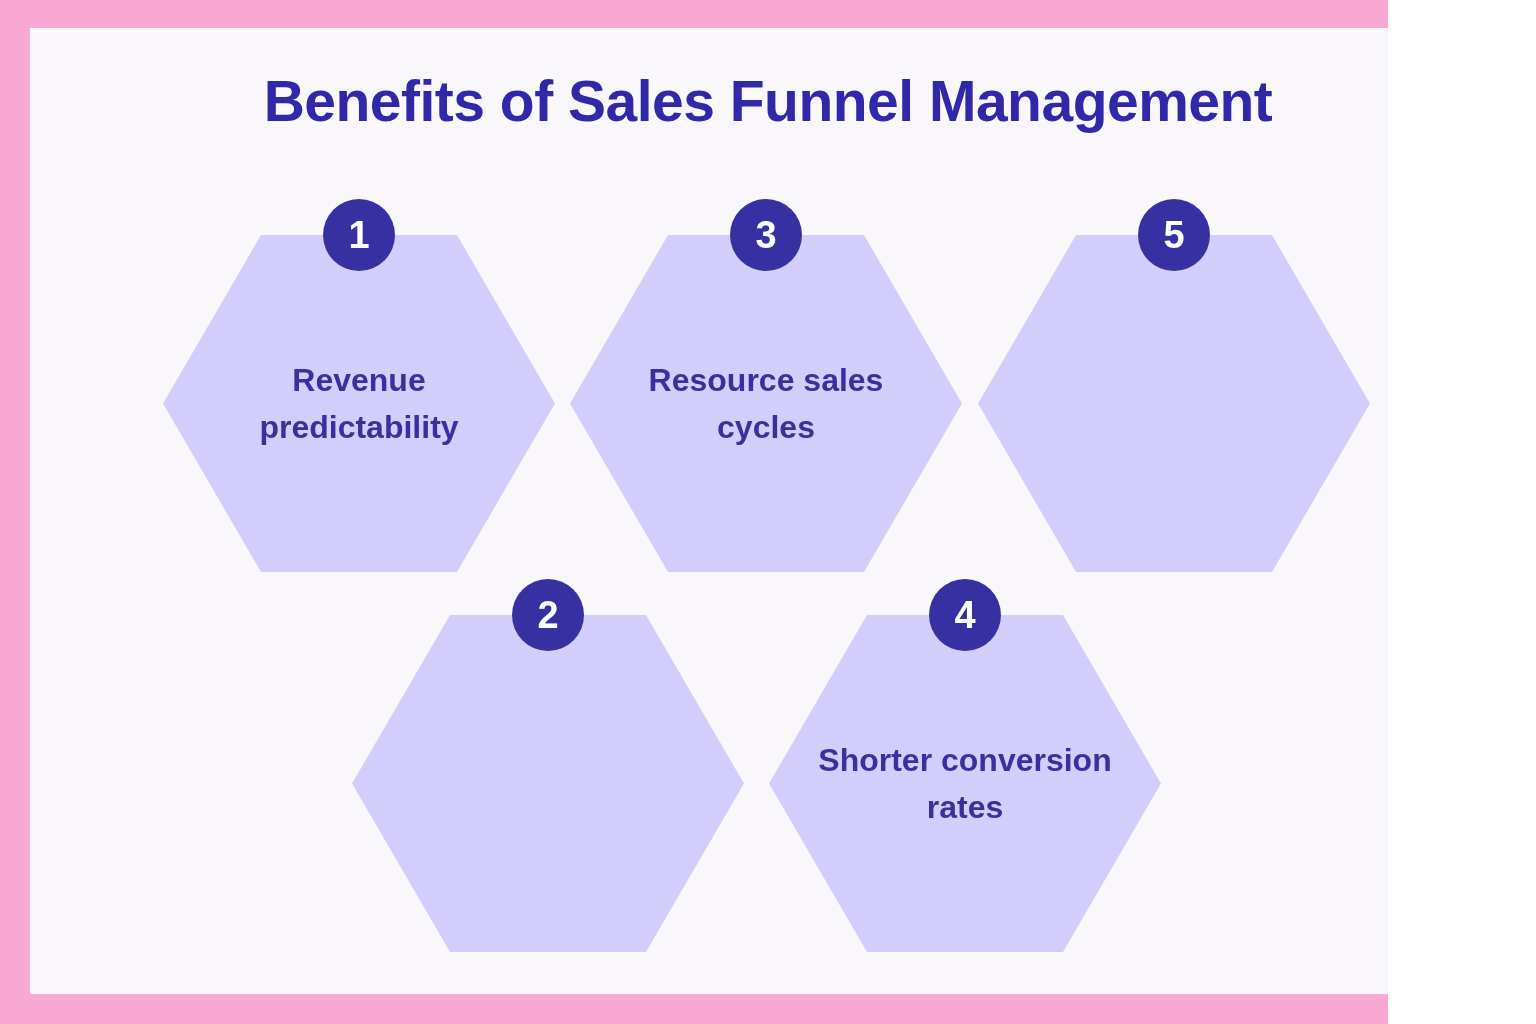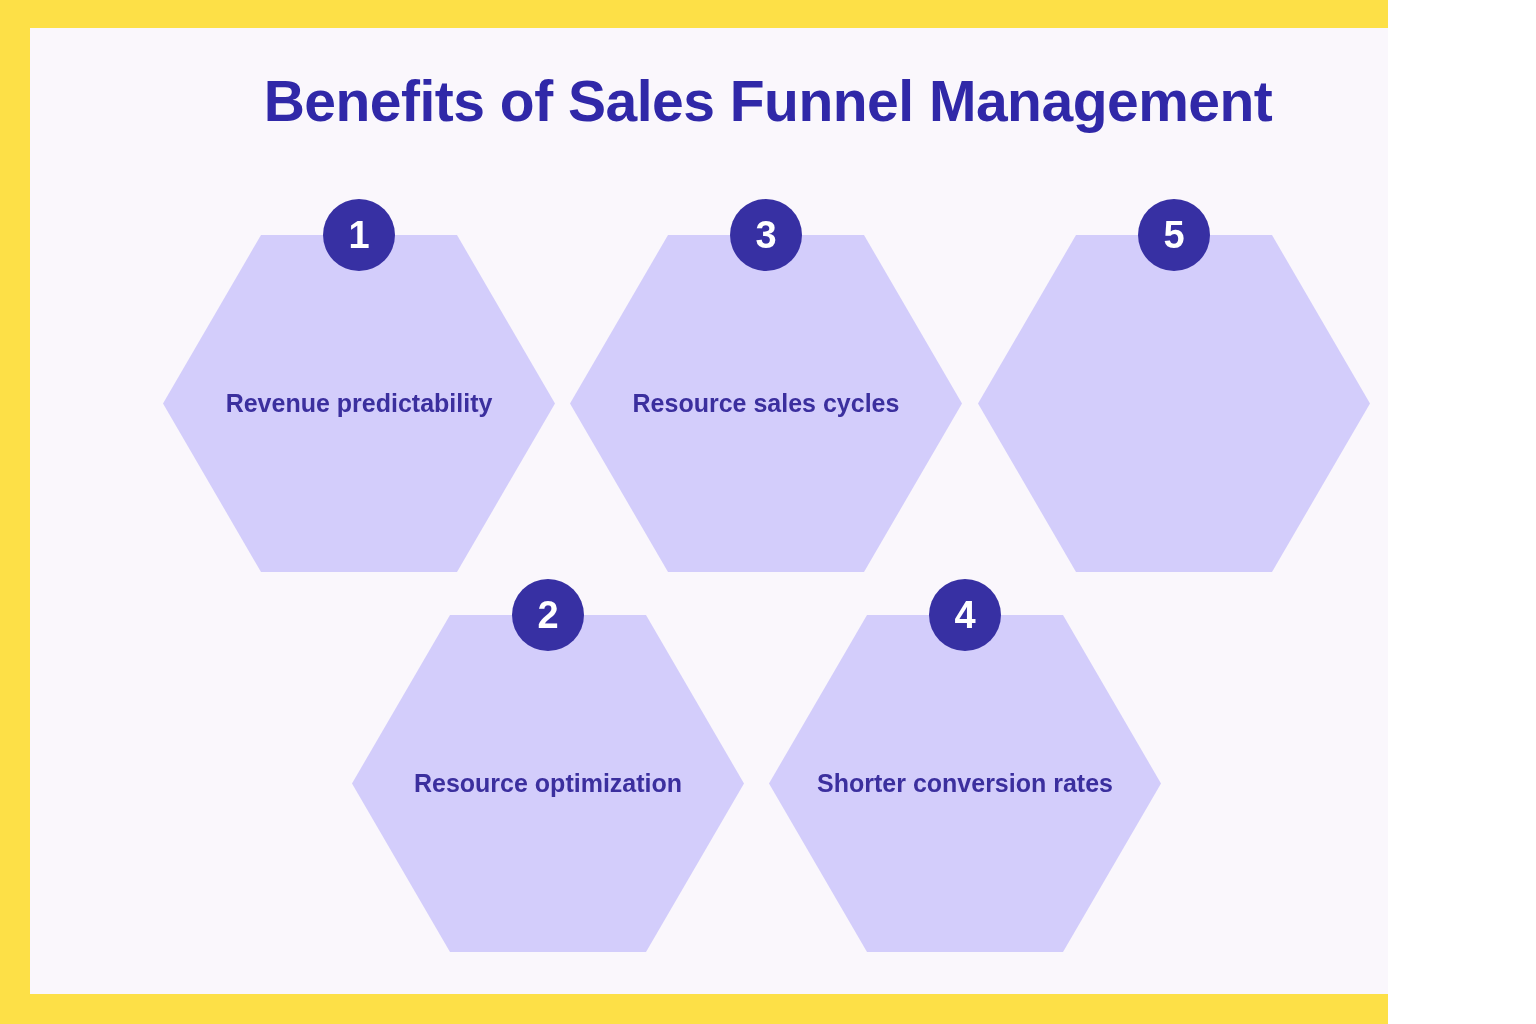--- a/index.html
+++ b/index.html
@@ -9,21 +9,21 @@
     background: #ffffff;
   }
   body {
     font-family: "Liberation Sans", sans-serif;
   }
   #canvas {
     position: relative;
     width: 1388px;
     height: 1024px;
     overflow: hidden;
-    background: #fde047;
+    background: #f9a8d4;
   }
   #inner-panel {
     position: absolute;
     left: 30px;
     top: 28px;
     width: 1476px;
     height: 966px;
     background: #faf7fc;
   }
   #page-title {
@@ -56,21 +56,21 @@
   .hex-label {
     position: absolute;
     left: 48px;
     top: 0;
     width: 296px;
     height: 337px;
     display: flex;
     align-items: center;
     justify-content: center;
     text-align: center;
-    font-size: 25px;
+    font-size: 32px;
     font-weight: 600;
     line-height: 1.45;
     color: #3b2f9e;
     pointer-events: none;
   }
   .hex-badge {
     position: absolute;
     left: 160px;
     top: -36px;
     width: 72px;
@@ -113,21 +113,20 @@
     <div class="hex-badge">3</div>
   </div>
 
   <div class="hex-cell" id="hex-5">
     <div class="hex-shape"></div>
     <div class="hex-badge">5</div>
   </div>
 
   <div class="hex-cell" id="hex-2">
     <div class="hex-shape"></div>
-    <div class="hex-label">Resource optimization</div>
     <div class="hex-badge">2</div>
   </div>
 
   <div class="hex-cell" id="hex-4">
     <div class="hex-shape"></div>
     <div class="hex-label">Shorter conversion rates</div>
     <div class="hex-badge">4</div>
   </div>
 
 </div>

